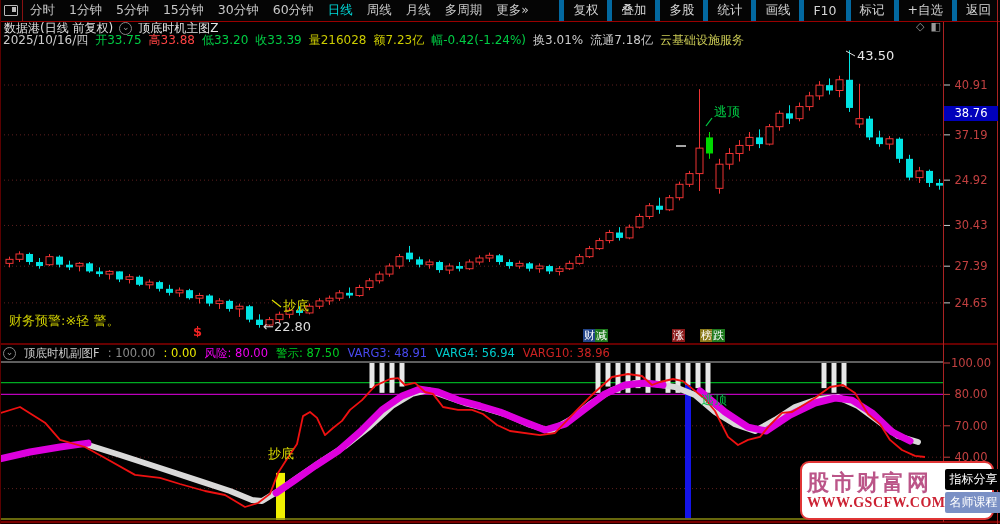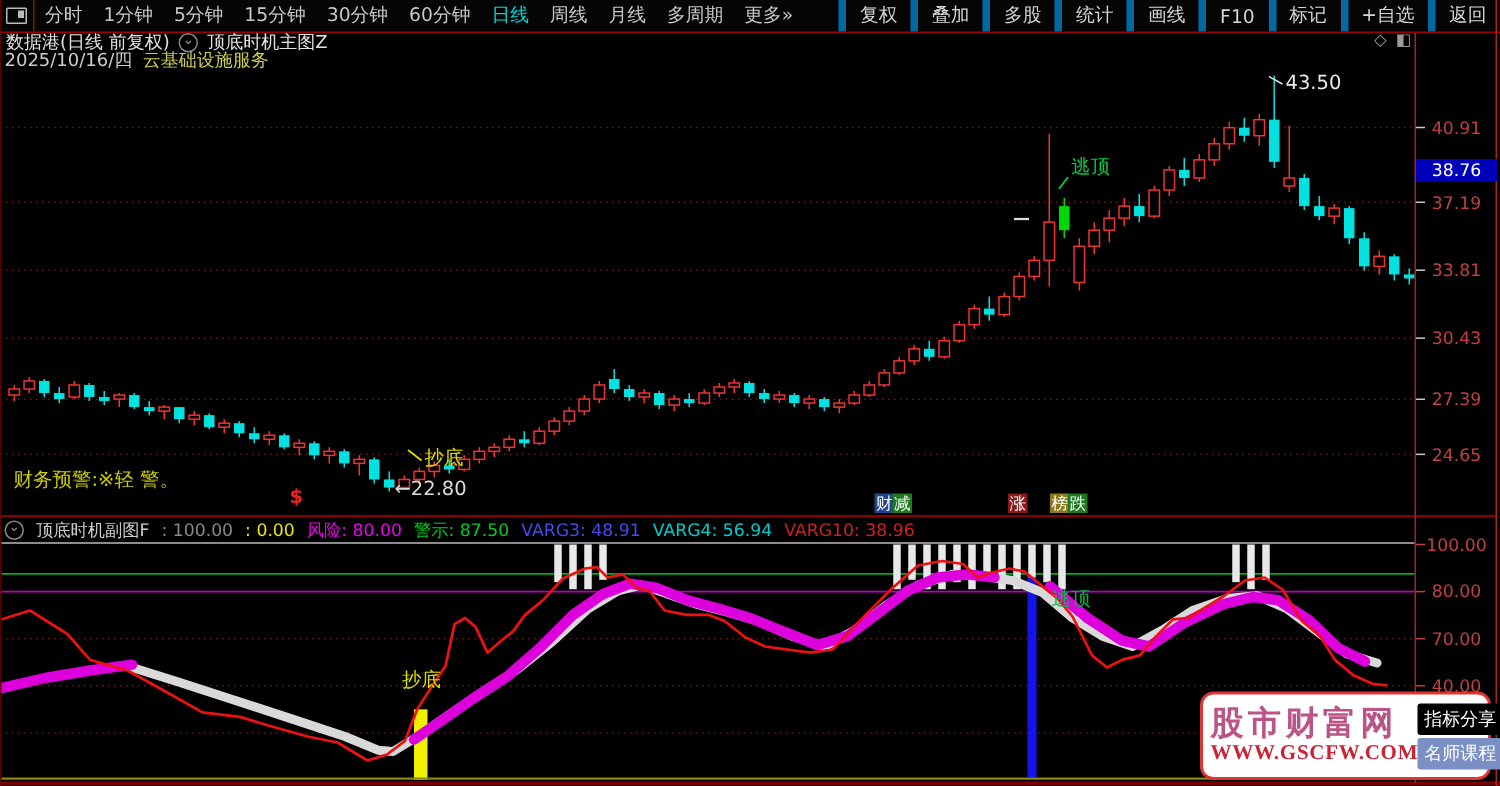--- a/index.html
+++ b/index.html
@@ -89,20 +89,31 @@
     <span class="circ-ic">⌄</span>
     <span id="overlay-indicator">顶底时机主图Z</span>
   </div>
   <div id="corner-icons">
     <span>◇</span>
     <span>◧</span>
   </div>
 
   <div id="inforow">
     <span id="info-date" style="color:#cccccc">2025/10/16/四</span>
+    <span id="info-fields" style="display:flex;gap:7px">
+        <span style="color: rgb(0, 204, 68);">开33.75</span>
+        <span style="color: rgb(255, 68, 68);">高33.88</span>
+        <span style="color: rgb(0, 204, 68);">低33.20</span>
+        <span style="color: rgb(0, 204, 68);">收33.39</span>
+        <span style="color: rgb(204, 204, 0);">量216028</span>
+        <span style="color: rgb(204, 204, 0);">额7.23亿</span>
+        <span style="color: rgb(0, 204, 68);">幅-0.42(-1.24%)</span>
+        <span style="color: rgb(204, 204, 204);">换3.01%</span>
+        <span style="color: rgb(204, 204, 204);">流通7.18亿</span>
+      </span>
     <span id="info-industry" style="color:#cccc55">云基础设施服务</span>
   </div>
 
   <svg id="chart-svg" width="1000" height="524">
       <line x1="0" y1="85.00600000000009" x2="943" y2="85.00600000000009" stroke="#5e1f1f" stroke-width="1" stroke-dasharray="1 3"></line>
       <line x1="944" y1="85.00600000000009" x2="950" y2="85.00600000000009" stroke="#cccccc" stroke-width="1"></line>
       <line x1="0" y1="134.85400000000004" x2="943" y2="134.85400000000004" stroke="#5e1f1f" stroke-width="1" stroke-dasharray="1 3"></line>
       <line x1="944" y1="134.85400000000004" x2="950" y2="134.85400000000004" stroke="#cccccc" stroke-width="1"></line>
       <line x1="0" y1="180.14600000000002" x2="943" y2="180.14600000000002" stroke="#5e1f1f" stroke-width="1" stroke-dasharray="1 3"></line>
       <line x1="944" y1="180.14600000000002" x2="950" y2="180.14600000000002" stroke="#cccccc" stroke-width="1"></line>
@@ -358,21 +369,21 @@
       <div class="badge" style="left: 583px; background: rgb(34, 68, 136);">财</div>
       <div class="badge" style="left: 595px; background: rgb(30, 122, 30);">减</div>
       <div class="badge" style="left: 672px; background: rgb(138, 26, 26);">涨</div>
       <div class="badge" style="left: 700px; background: rgb(138, 122, 26);">榜</div>
       <div class="badge" style="left: 712px; background: rgb(30, 122, 30);">跌</div>
     </div>
   <div id="price-marker" style="top: 105.816px;">38.76</div>
   <div id="main-axis-labels">
       <div class="axis-label" style="top: 79.006px;">40.91</div>
       <div class="axis-label" style="top: 128.854px;">37.19</div>
-      <div class="axis-label" style="top: 174.146px;">33.81</div>
+      <div class="axis-label" style="top: 174.146px;">24.92</div>
       <div class="axis-label" style="top: 219.438px;">30.43</div>
       <div class="axis-label" style="top: 260.174px;">27.39</div>
       <div class="axis-label" style="top: 296.89px;">24.65</div>
     </div>
 
   <div id="ind-header">
     <span class="circ-ic">⌄</span>
     <span id="ind-title" style="color:#cccccc">顶底时机副图F</span>
     <span id="ind-values" style="display:flex;gap:8px">
         <span style="color: rgb(138, 138, 138);">: 100.00</span>

